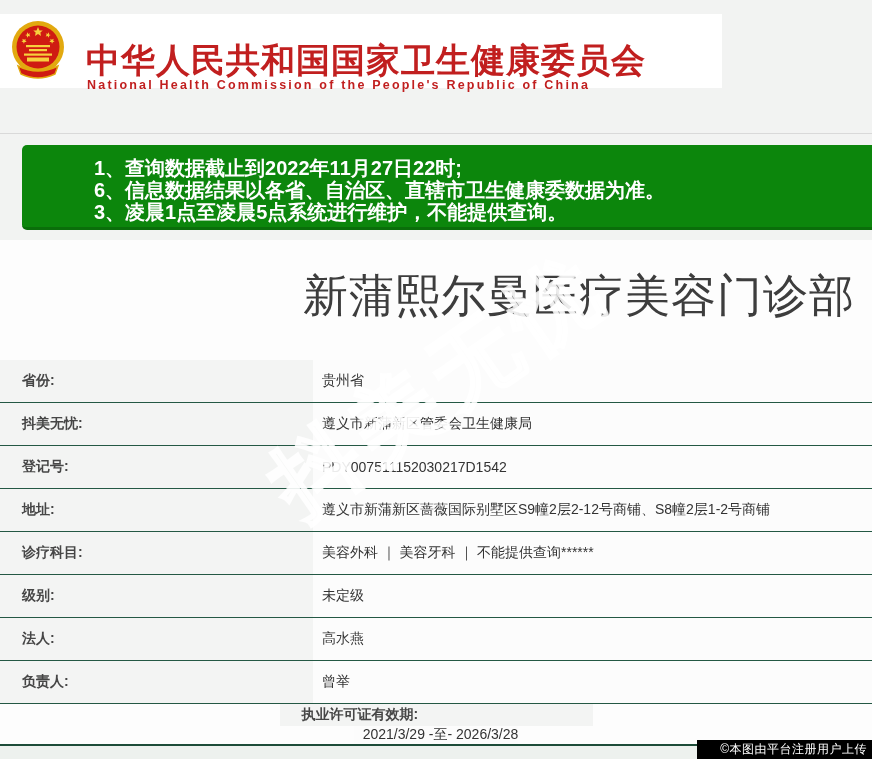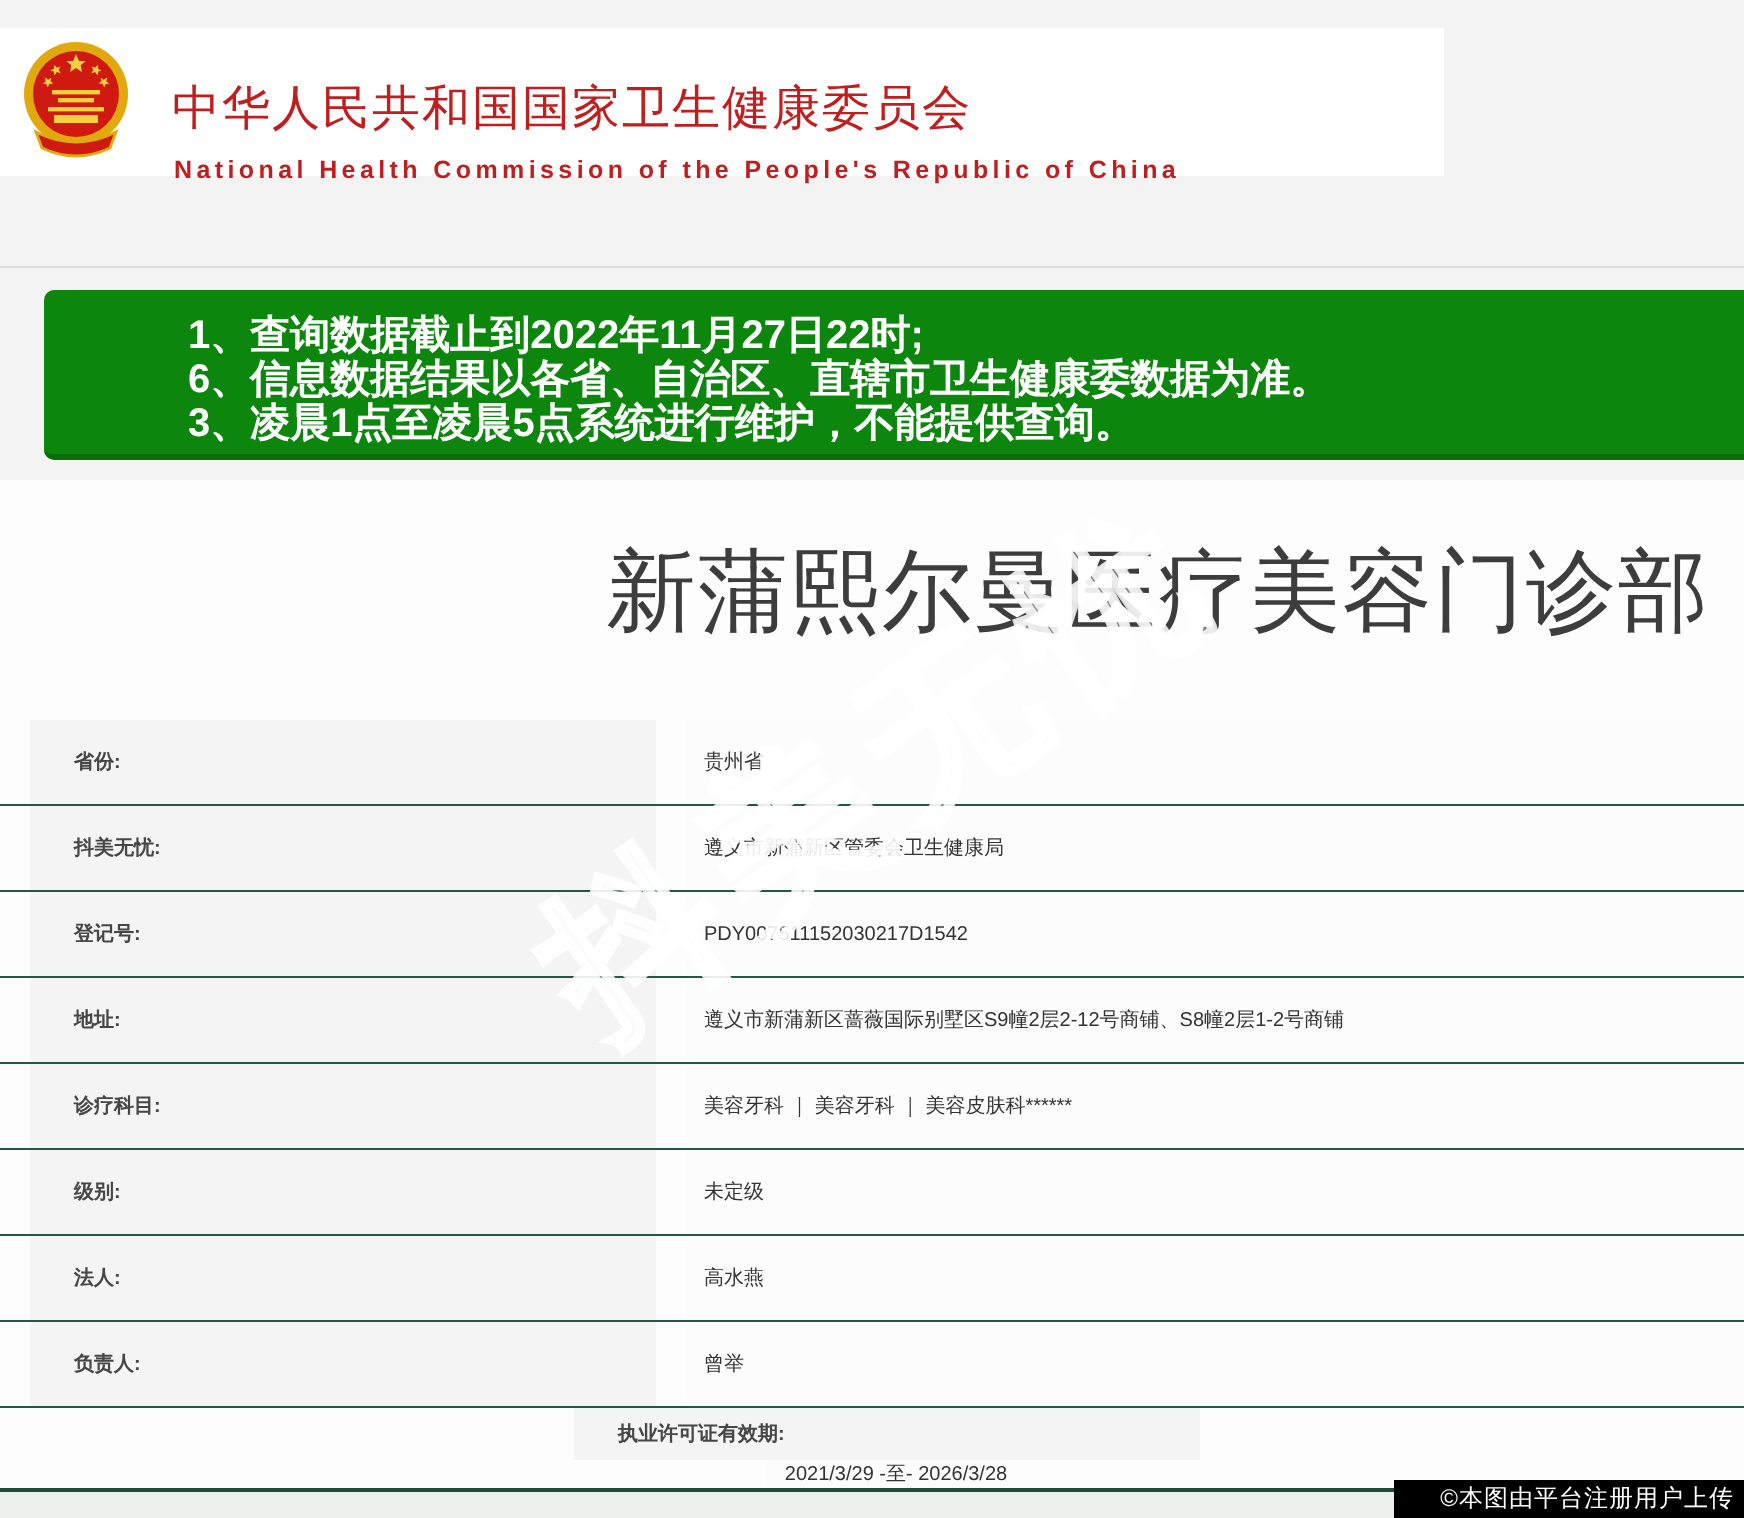--- a/index.html
+++ b/index.html
@@ -9,21 +9,21 @@
     font-family:"Liberation Sans","DejaVu Sans",sans-serif;
   }
   
   .header-band{
     position:absolute;left:0;top:14px;width:722px;height:74px;
     background:#ffffff;
   }
   .emblem{position:absolute;left:10px;top:6px;width:56px;height:60px;}
   .hdr-title-cn{
     position:absolute;left:86px;top:24px;
-    font-size:24px;font-weight:400;color:#c11f1f;letter-spacing:1px;
+    font-size:34px;font-weight:700;color:#c11f1f;letter-spacing:1px;
     white-space:nowrap;
   }
   .hdr-title-en{
     position:absolute;left:87px;top:64px;
     font-size:12.5px;font-weight:700;color:#c11f1f;letter-spacing:2.2px;
     white-space:nowrap;
   }
   .header-divider{
     position:absolute;left:0;top:133px;width:872px;height:1px;background:#d9d9d9;
   }
@@ -48,21 +48,21 @@
     white-space:nowrap;
   }
   .info-table{
     position:absolute;left:0;top:120px;width:872px;
   }
   .row{
     display:flex;height:42px;align-items:center;
     border-bottom:1px solid #245844;
   }
   .row:last-child{height:40px;border-bottom:2px solid #1d4c39;flex-direction:column;}
-  .cell{box-sizing:border-box;font-size:10px;margin-left:15px;}
+  .cell{box-sizing:border-box;font-size:14px;}
   .cell.label{
     width:313px;height:100%;display:flex;align-items:center;
     padding-left:22px;background:#f3f4f3;
     font-weight:700;color:#464646;
   }
   .cell.value{
     flex:1;height:100%;display:flex;align-items:center;
     padding-left:9px;background:#fcfcfc;color:#333333;
     white-space:nowrap;
   }
@@ -135,21 +135,21 @@
     <div class="row">
       <div class="cell label">登记号:</div>
       <div class="cell value">PDY007511152030217D1542</div>
     </div>
     <div class="row">
       <div class="cell label">地址:</div>
       <div class="cell value">遵义市新蒲新区蔷薇国际别墅区S9幢2层2-12号商铺、S8幢2层1-2号商铺</div>
     </div>
     <div class="row">
       <div class="cell label">诊疗科目:</div>
-      <div class="cell value">美容牙科 ｜ 美容牙科 ｜ 美容皮肤科******</div>
+      <div class="cell value">美容外科 ｜ 美容牙科 ｜ 不能提供查询******</div>
     </div>
     <div class="row">
       <div class="cell label">级别:</div>
       <div class="cell value">未定级</div>
     </div>
     <div class="row">
       <div class="cell label">法人:</div>
       <div class="cell value">高水燕</div>
     </div>
     <div class="row">

